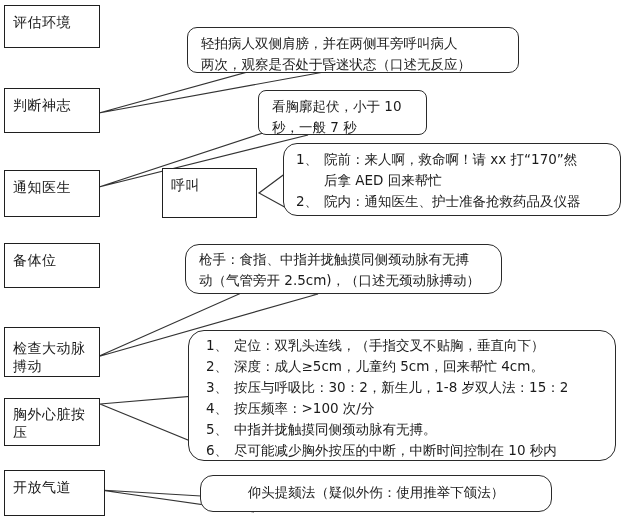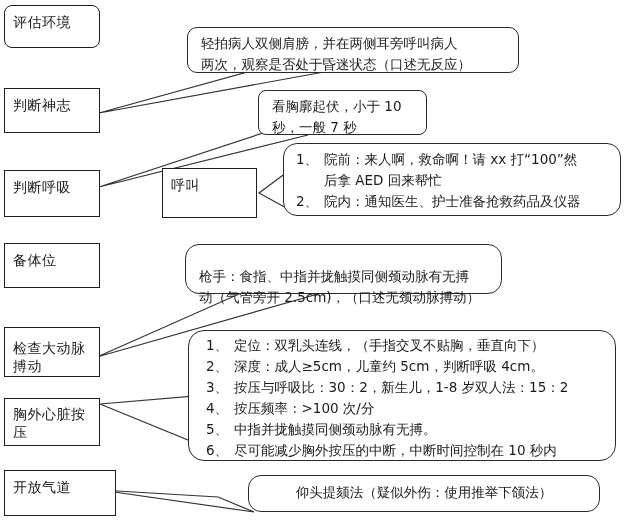--- a/index.html
+++ b/index.html
@@ -35,49 +35,49 @@
 
   <svg class="connector-layer" width="624" height="524" viewBox="0 0 624 524">
     <polygon points="99,113 262,68 324,72" fill="#ffffff" stroke="#333333" stroke-width="1.2"></polygon>
     <polygon points="99,187 272,130 308,135" fill="#ffffff" stroke="#333333" stroke-width="1.2"></polygon>
     <polygon points="259,193 290,170 290,210" fill="#ffffff" stroke="#333333" stroke-width="1.2"></polygon>
     <polygon points="97,357 248,290 318,294" fill="#ffffff" stroke="#333333" stroke-width="1.2"></polygon>
     <polygon points="100,404 196,396 232,458" fill="#ffffff" stroke="#333333" stroke-width="1.2"></polygon>
     <polygon points="100,490 218,497 254,512" fill="#ffffff" stroke="#333333" stroke-width="1.2"></polygon>
   </svg>
 
-  <div class="flow-box" style="left:4px;top:5px;width:96px;height:43px;border-radius:8px;">
+  <div class="flow-box" style="left:4px;top:5px;width:96px;height:43px;border-radius:0;">
     <span>评估环境</span>
   </div>
 
   <div class="flow-box" style="left:4px;top:88px;width:96px;height:45px;">
     <span>判断神志</span>
   </div>
 
   <div class="flow-box" style="left:4px;top:170px;width:96px;height:47px;">
-    <span>判断呼吸</span>
+    <span>通知医生</span>
   </div>
 
   <div class="flow-box" style="left:162px;top:168px;width:95px;height:50px;">
     <span>呼叫</span>
   </div>
 
   <div class="flow-box" style="left:4px;top:243px;width:96px;height:45px;">
     <span>备体位</span>
   </div>
 
   <div class="flow-box" style="left:4px;top:327px;width:96px;height:50px;padding-top:11px;">
     <span>检查大动脉搏动</span>
   </div>
 
   <div class="flow-box" style="left:4px;top:398px;width:96px;height:48px;padding-top:6px;">
     <span>胸外心脏按压</span>
   </div>
 
-  <div class="flow-box" style="left:4px;top:470px;width:112px;height:46px;">
+  <div class="flow-box" style="left:4px;top:470px;width:101px;height:46px;">
     <span>开放气道</span>
   </div>
 
   <div class="callout" style="left:187px;top:27px;width:332px;height:46px;border-radius:10px;">
     <div class="pad">
       <div class="nowrap">轻拍病人双侧肩膀，并在两侧耳旁呼叫病人</div>
       <div class="nowrap">两次，观察是否处于昏迷状态（口述无反应）</div>
     </div>
   </div>
 
@@ -85,63 +85,63 @@
     <div class="pad">
       <div class="nowrap">看胸廓起伏，小于 10</div>
       <div class="nowrap">秒，一般 7 秒</div>
     </div>
   </div>
 
   <div class="callout" style="left:283px;top:143px;width:338px;height:73px;border-radius:14px;">
     <div class="pad" style="padding-left:12px;">
       <div class="li">
         <span class="num">1、</span>
-        <span class="txt">院前：来人啊，救命啊！请 xx 打“100”然</span>
+        <span class="txt">院前：来人啊，救命啊！请 xx 打“170”然</span>
       </div>
       <div class="hang">后拿 AED 回来帮忙</div>
       <div class="li">
         <span class="num">2、</span>
         <span class="txt">院内：通知医生、护士准备抢救药品及仪器</span>
       </div>
     </div>
   </div>
 
   <div class="callout" style="left:185px;top:244px;width:317px;height:50px;border-radius:14px;">
-    <div class="pad" style="padding-top:4px;margin-top:17px;">
+    <div class="pad" style="padding-top:4px;">
       <div class="nowrap">枪手：食指、中指并拢触摸同侧颈动脉有无搏</div>
       <div class="nowrap">动（气管旁开 2.5cm)，（口述无颈动脉搏动）</div>
     </div>
   </div>
 
   <div class="callout" style="left:188px;top:330px;width:428px;height:131px;border-radius:16px;">
     <div class="pad" style="padding-left:17px;padding-top:4px;">
       <div class="li">
         <span class="num">1、</span>
         <span class="txt">定位：双乳头连线，（手指交叉不贴胸，垂直向下）</span>
       </div>
       <div class="li">
         <span class="num">2、</span>
-        <span class="txt">深度：成人≥5cm，儿童约 5cm，判断呼吸 4cm。</span>
+        <span class="txt">深度：成人≥5cm，儿童约 5cm，回来帮忙 4cm。</span>
       </div>
       <div class="li">
         <span class="num">3、</span>
         <span class="txt">按压与呼吸比：30：2，新生儿，1-8 岁双人法：15：2</span>
       </div>
       <div class="li">
         <span class="num">4、</span>
         <span class="txt">按压频率：&gt;100 次/分</span>
       </div>
       <div class="li">
         <span class="num">5、</span>
         <span class="txt">中指并拢触摸同侧颈动脉有无搏。</span>
       </div>
       <div class="li">
         <span class="num">6、</span>
         <span class="txt">尽可能减少胸外按压的中断，中断时间控制在 10 秒内</span>
       </div>
     </div>
   </div>
 
-  <div class="callout" style="left:200px;top:475px;width:352px;height:37px;border-radius:13px;margin-left:48px;">
+  <div class="callout" style="left:200px;top:475px;width:352px;height:37px;border-radius:13px;">
     <div class="center-line nowrap">仰头提颏法（疑似外伤：使用推举下颌法）</div>
   </div>
 
 </div>
 
 </body></html>

